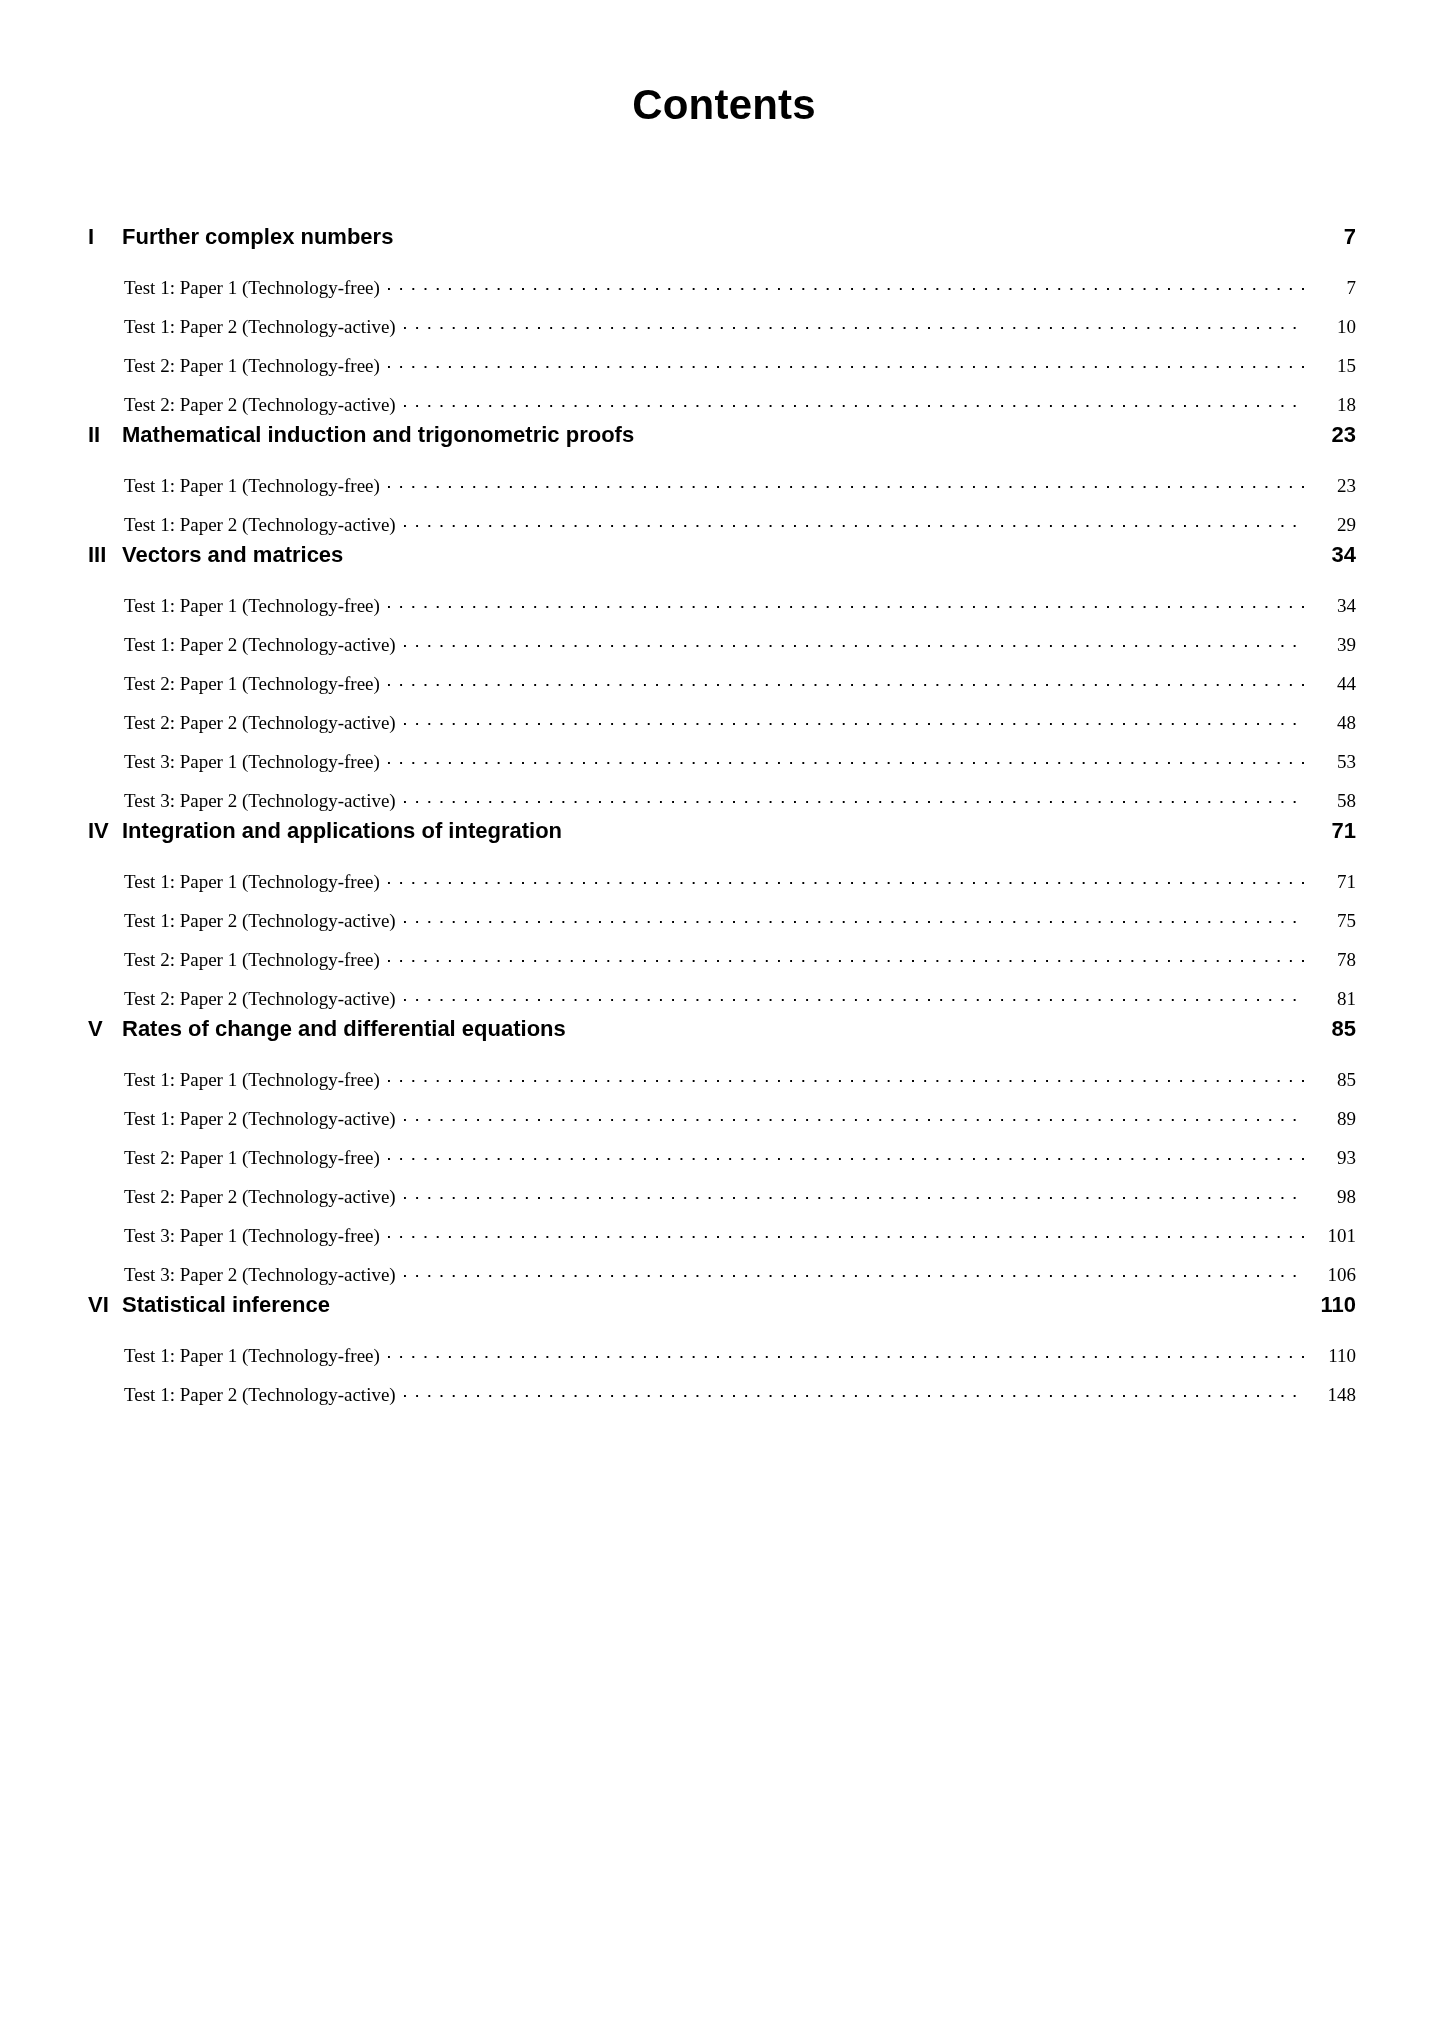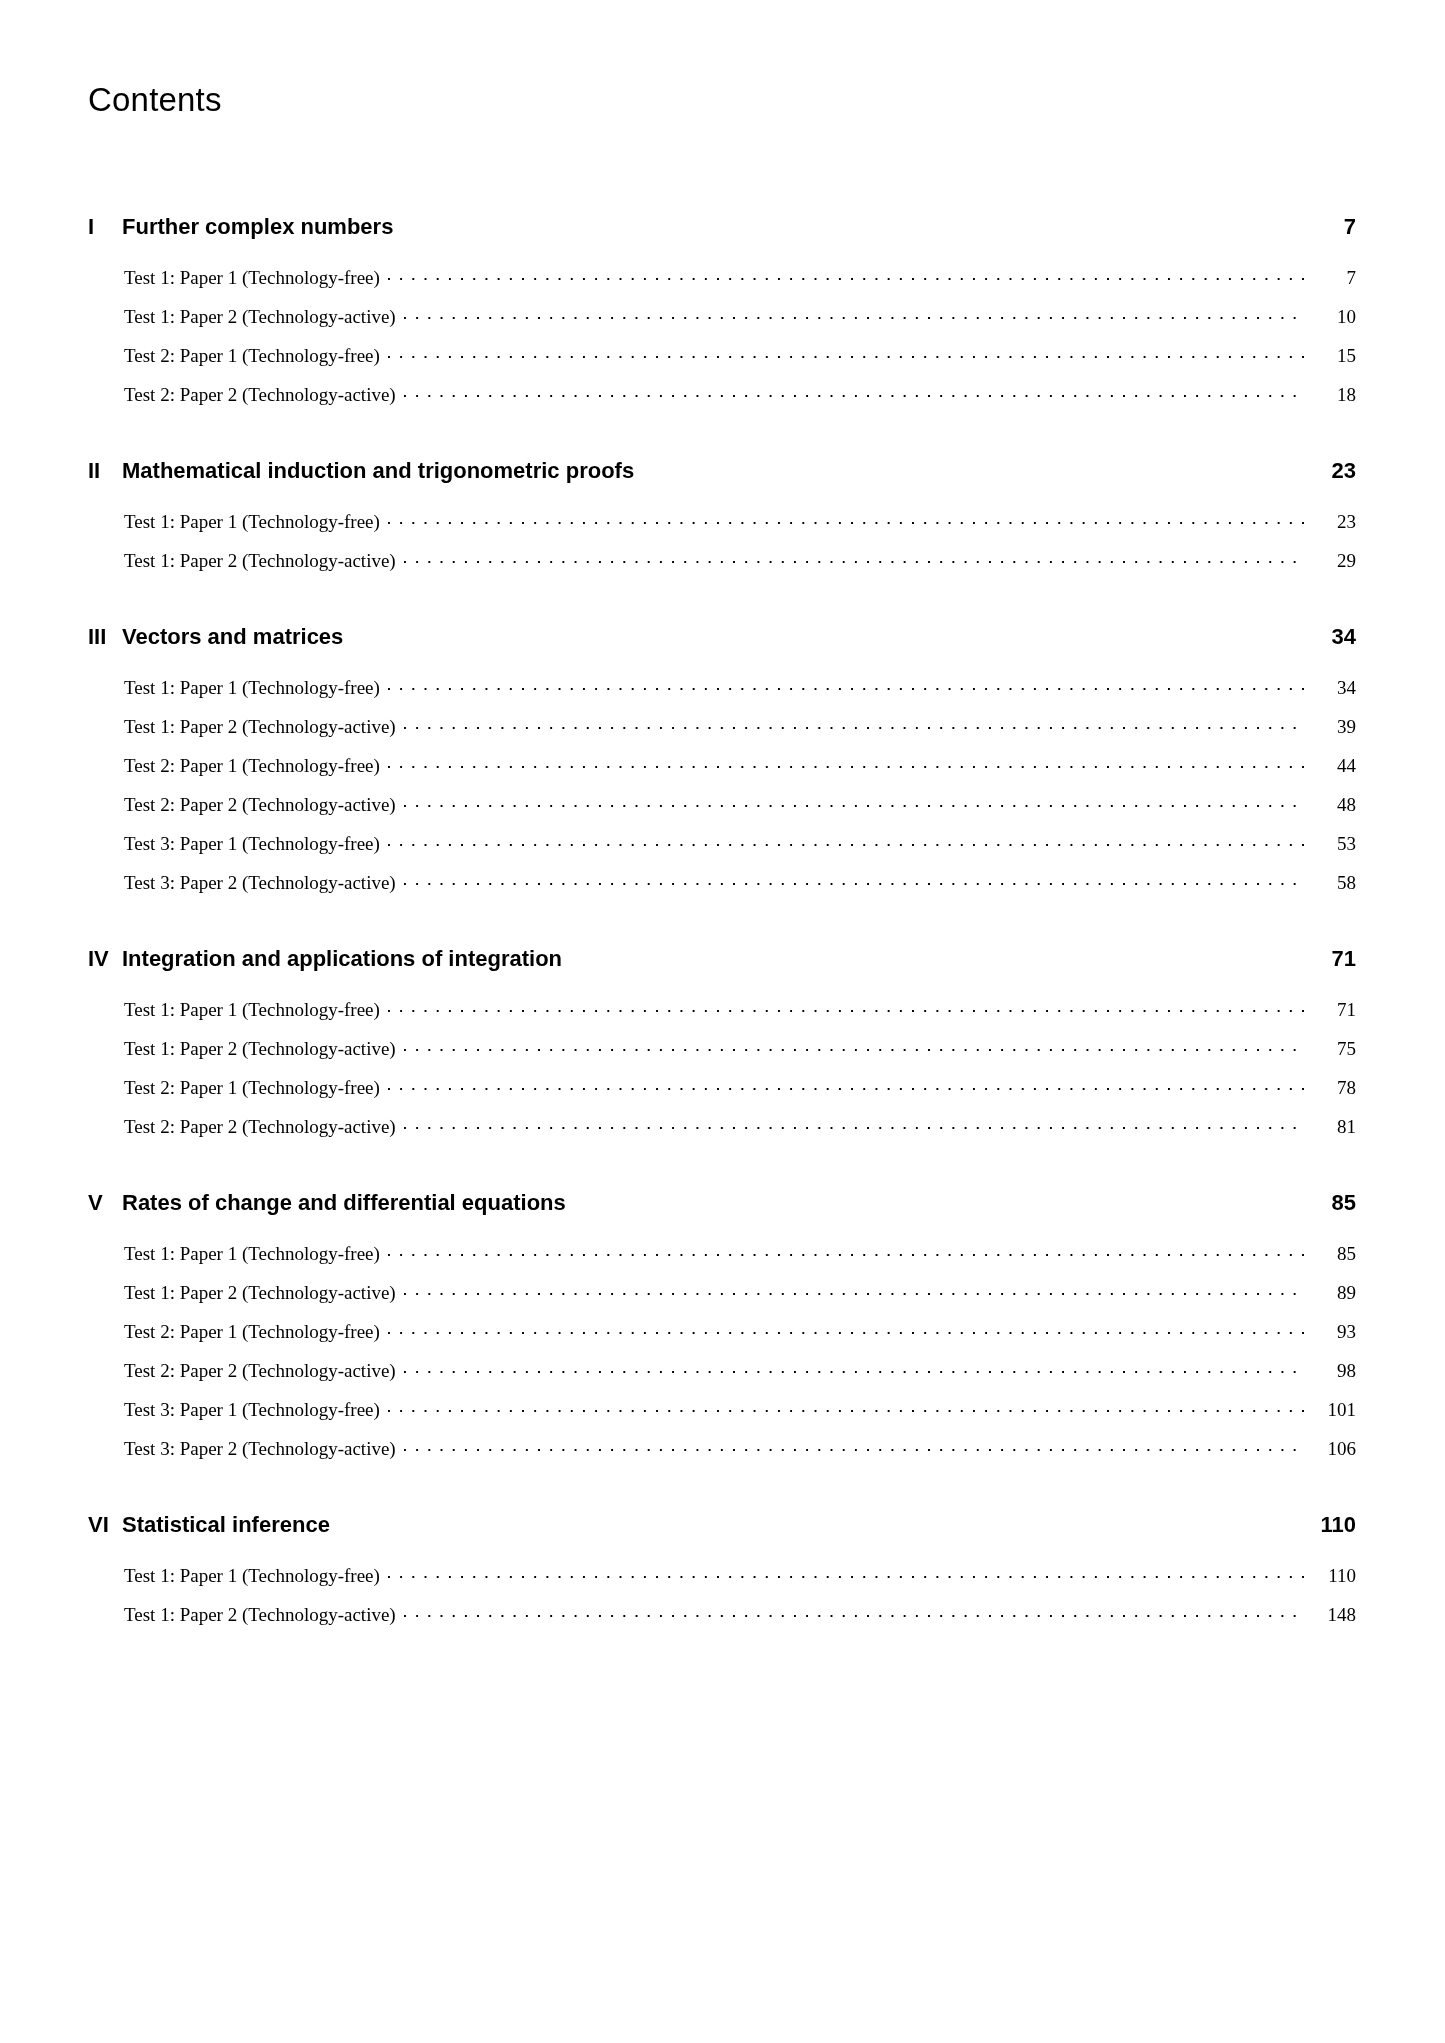--- a/index.html
+++ b/index.html
@@ -19,30 +19,30 @@
     box-sizing: border-box;
     overflow: hidden;
   }
   .content-area {
     position: absolute;
     left: 88px;
     top: 82px;
     width: 1272px;
   }
   .toc-title {
-    font-size: 33px;
-    font-weight: normal;
+    font-size: 42px;
+    font-weight: bold;
     letter-spacing: 0.2px;
     line-height: 1.1;
     margin: 0 0 96px 0;
+    text-align: center;
   }
 
   
   .part {
-    margin-top: 46px;
   }
   .part:first-of-type {
     margin-top: 0;
   }
   .part-header {
     display: flex;
     align-items: baseline;
     font-size: 22px;
     font-weight: bold;
     margin-bottom: 16px;

